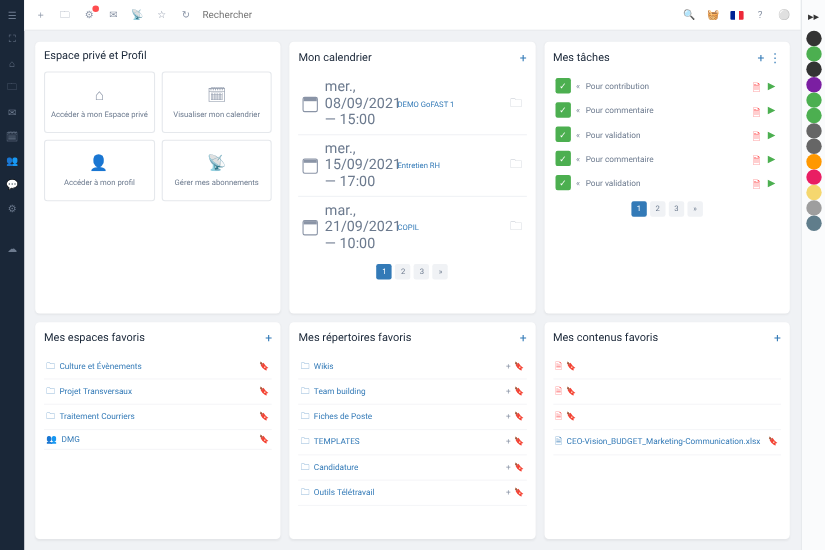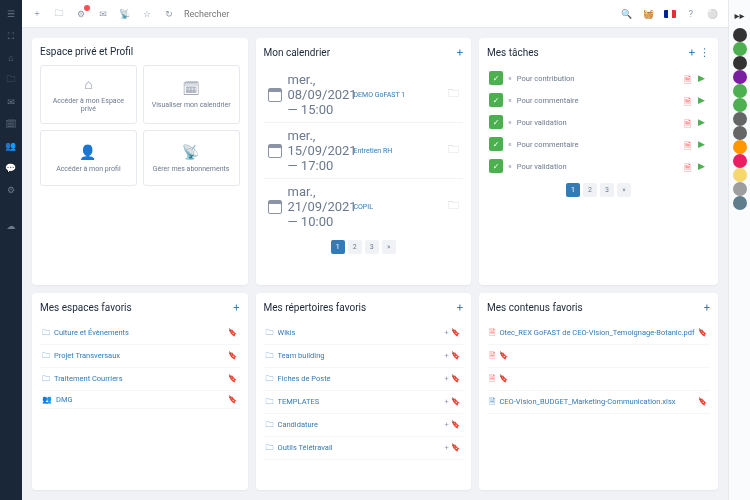--- a/index.html
+++ b/index.html
@@ -301,21 +301,20 @@
       </div>
 
       <div class="card">
         <div class="card-h">
             <span>Mes contenus favoris</span>
             <span class="plus">+</span>
           </div>
         <div id="content-rows">
             <div class="fav-row">
      <span class="fi red">🗎</span>
-     <span class="txt">Otec_REX GoFAST de CEO-Vision_Temoignage-Botanic.pdf</span>
      <span class="acts">
                 <span>🔖</span>
               </span>
    </div>
             <div class="fav-row">
      <span class="fi red">🗎</span>
      <span class="acts">
                 <span>🔖</span>
               </span>
    </div>

